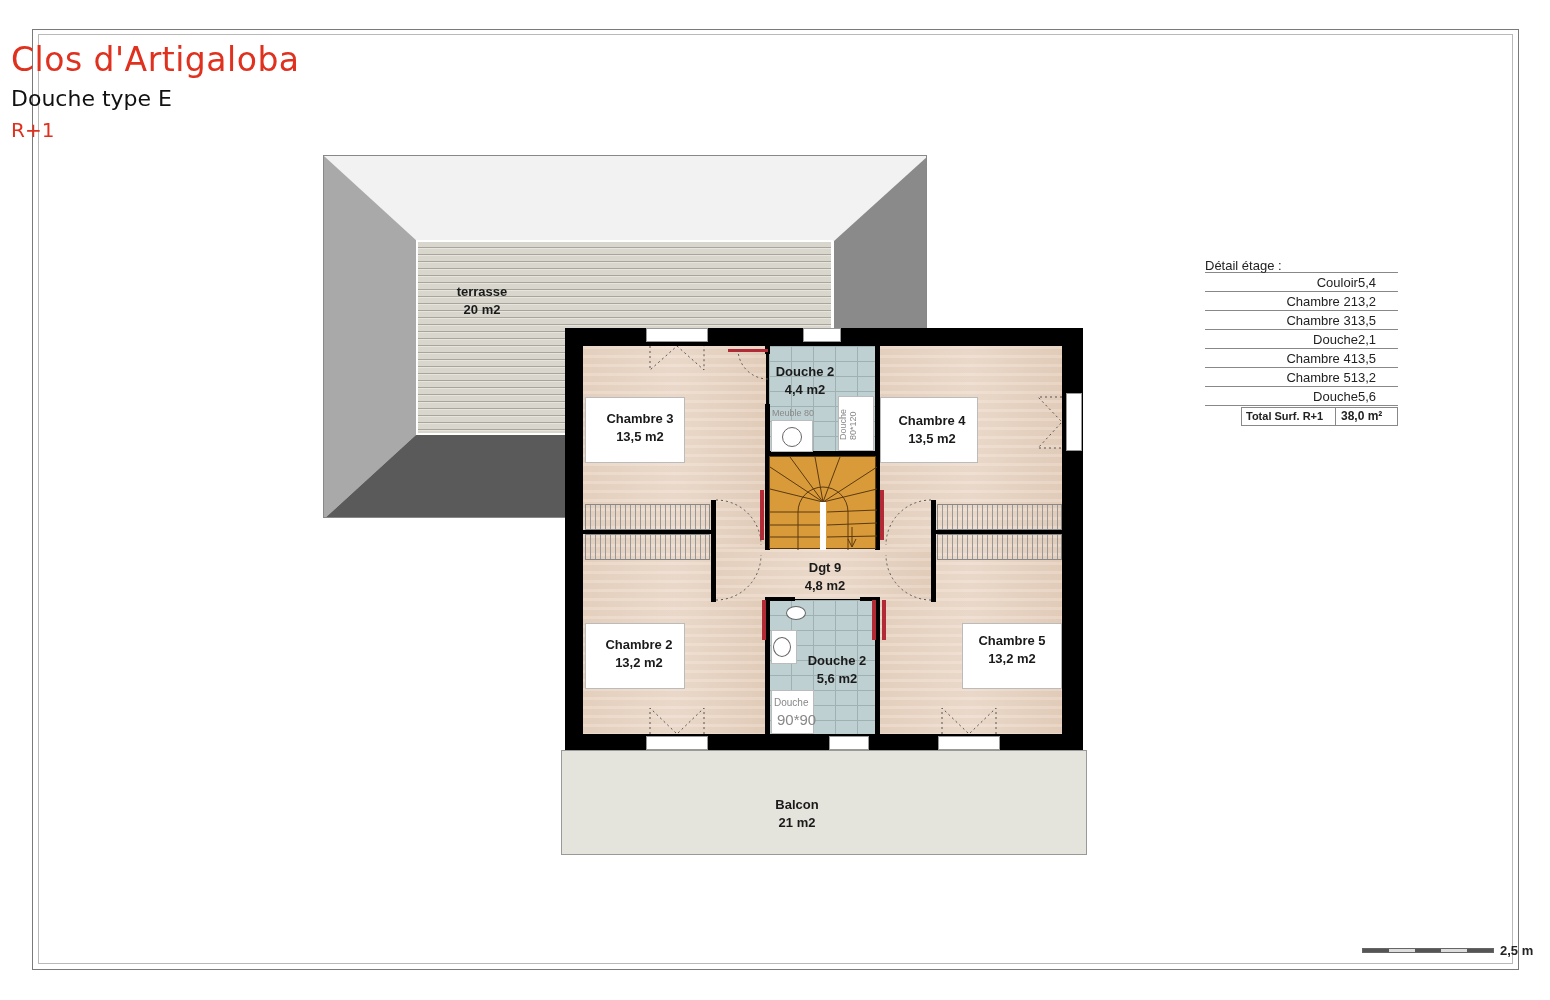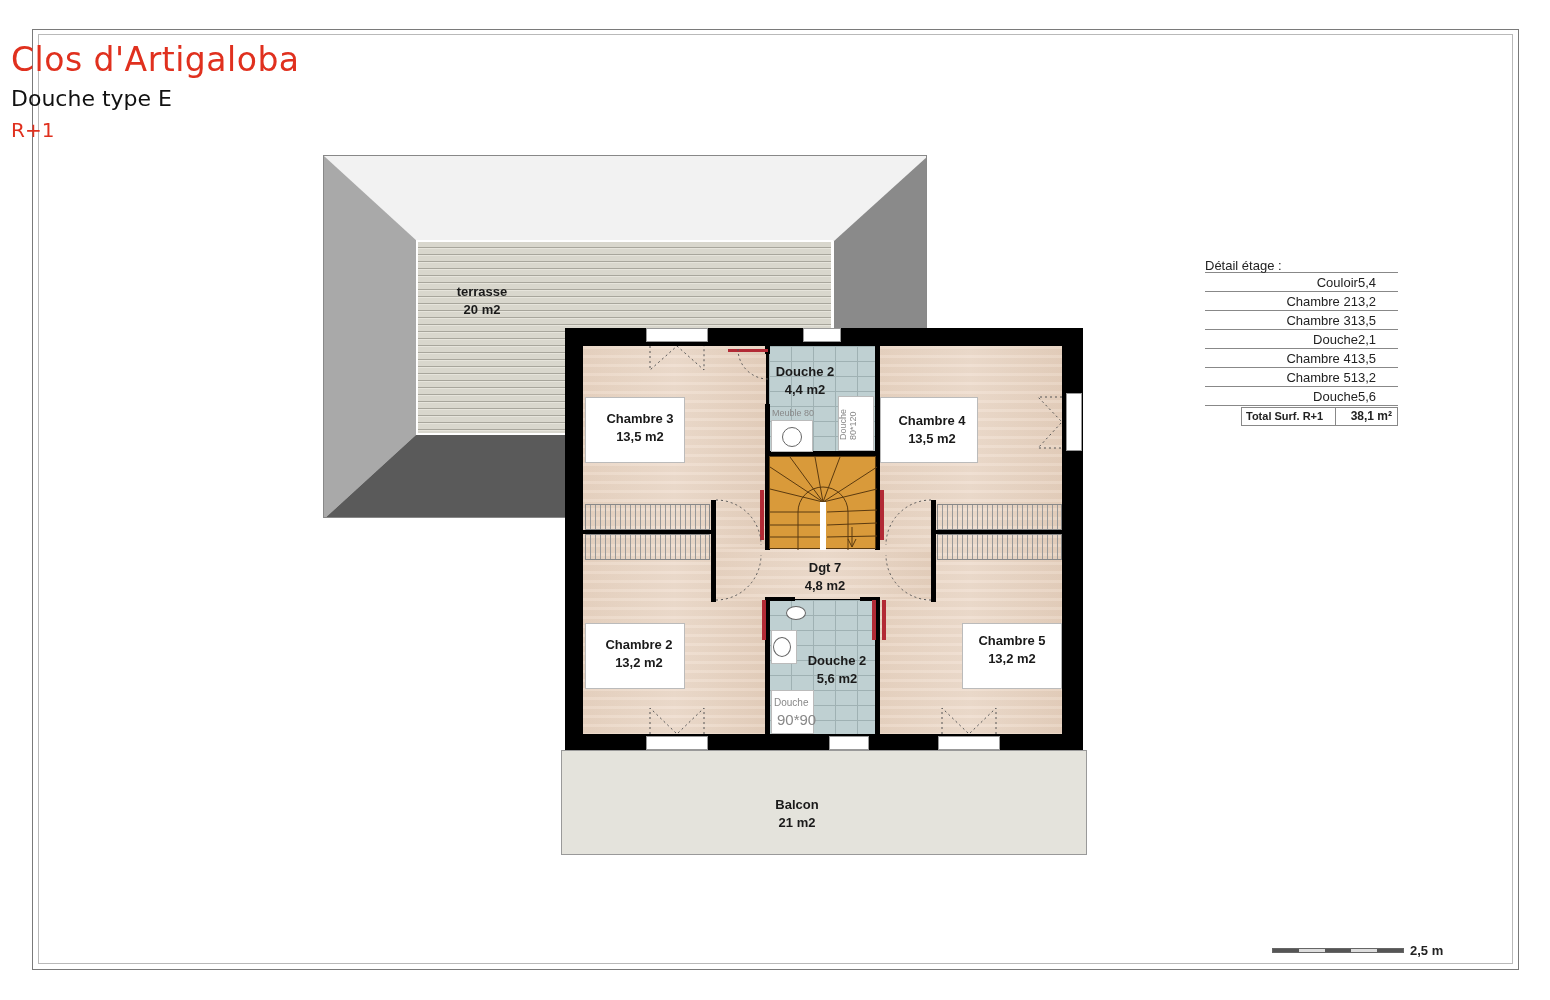--- a/index.html
+++ b/index.html
@@ -29,24 +29,24 @@
   .win { position: absolute; background: #fff; border: 1px solid #999; }
   .wall { position: absolute; background: #000; }
   .rail { position: absolute; background: #b22a35; }
   .wardrobe { position: absolute; border: 1px solid #888; background:
       repeating-linear-gradient(90deg, transparent 0px, transparent 4px, #999 4px, #999 5px); }
   .balcon { position: absolute; left: 561px; top: 750px; width: 526px; height: 105px; background: #e4e3dc; border: 1px solid #999; }
   
   .detail { position: absolute; left: 1205px; top: 258px; width: 193px; font-family: "Liberation Sans", sans-serif; font-size: 13px; color: #222; }
   .detail .hdr { height: 15px; line-height: 15px; border-bottom: 1px solid #888; }
   .detail .row { height: 19px; line-height: 19px; border-bottom: 1px solid #888; display: flex; justify-content: flex-end; padding-right: 22px; }
-  .detail .total { margin-left: 36px; margin-top: 1px; display: flex; border: 1px solid #888; height: 19px; line-height: 17px; font-weight: bold; font-size: 11px; justify-content: space-between; }
+  .detail .total { margin-left: 36px; margin-top: 1px; display: flex; border: 1px solid #888; height: 19px; line-height: 17px; font-weight: bold; font-size: 11px; }
   .detail .total span:first-child { padding: 0 4px; border-right: 1px solid #888; width: 94px; }
   .detail .total span:last-child { padding: 0 5px; font-size: 12px; }
-  .scale { position: absolute; left: 1272px; top: 943px; display: flex; align-items: center; }
+  .scale { position: absolute; left: 1362px; top: 943px; display: flex; align-items: center; }
   .scale .bar { width: 132px; height: 5px; background: repeating-linear-gradient(90deg, #555 0px, #555 26px, #ddd 26px, #ddd 52px); border: 1px solid #666; }
   .scale span { margin-left: 6px; font-family: "Liberation Sans", sans-serif; font-weight: bold; font-size: 13px; color: #222; }
   .small-txt { position: absolute; font-family: "Liberation Sans", sans-serif; font-size: 9px; color: #888; }
 </style>
 </head>
 <body>
 
 <div class="frame-outer"></div>
 <div class="frame-inner"></div>
 
@@ -169,21 +169,21 @@
 </div>
 <div class="lbl" style="left:762px;top:363px;width:86px;">
   <div>Douche 2</div>
   <div>4,4 m2</div>
 </div>
 <div class="lbl" style="left:888px;top:412px;width:88px;">
   <div>Chambre 4</div>
   <div>13,5 m2</div>
 </div>
 <div class="lbl" style="left:790px;top:559px;width:70px;">
-  <div>Dgt 7</div>
+  <div>Dgt 9</div>
   <div>4,8 m2</div>
 </div>
 <div class="lbl" style="left:594px;top:636px;width:90px;">
   <div>Chambre 2</div>
   <div>13,2 m2</div>
 </div>
 <div class="lbl" style="left:797px;top:652px;width:80px;">
   <div>Douche 2</div>
   <div>5,6 m2</div>
 </div>
@@ -223,20 +223,20 @@
   <div class="row">
       <span>Chambre 5</span>
       <span>13,2</span>
     </div>
   <div class="row">
       <span>Douche</span>
       <span>5,6</span>
     </div>
   <div class="total">
     <span>Total Surf. R+1</span>
-    <span>38,1 m²</span>
+    <span>38,0 m²</span>
   </div>
 </div>
 
 <div class="scale">
   <div class="bar"></div>
   <span>2,5 m</span>
 </div>
 
 </body></html>

